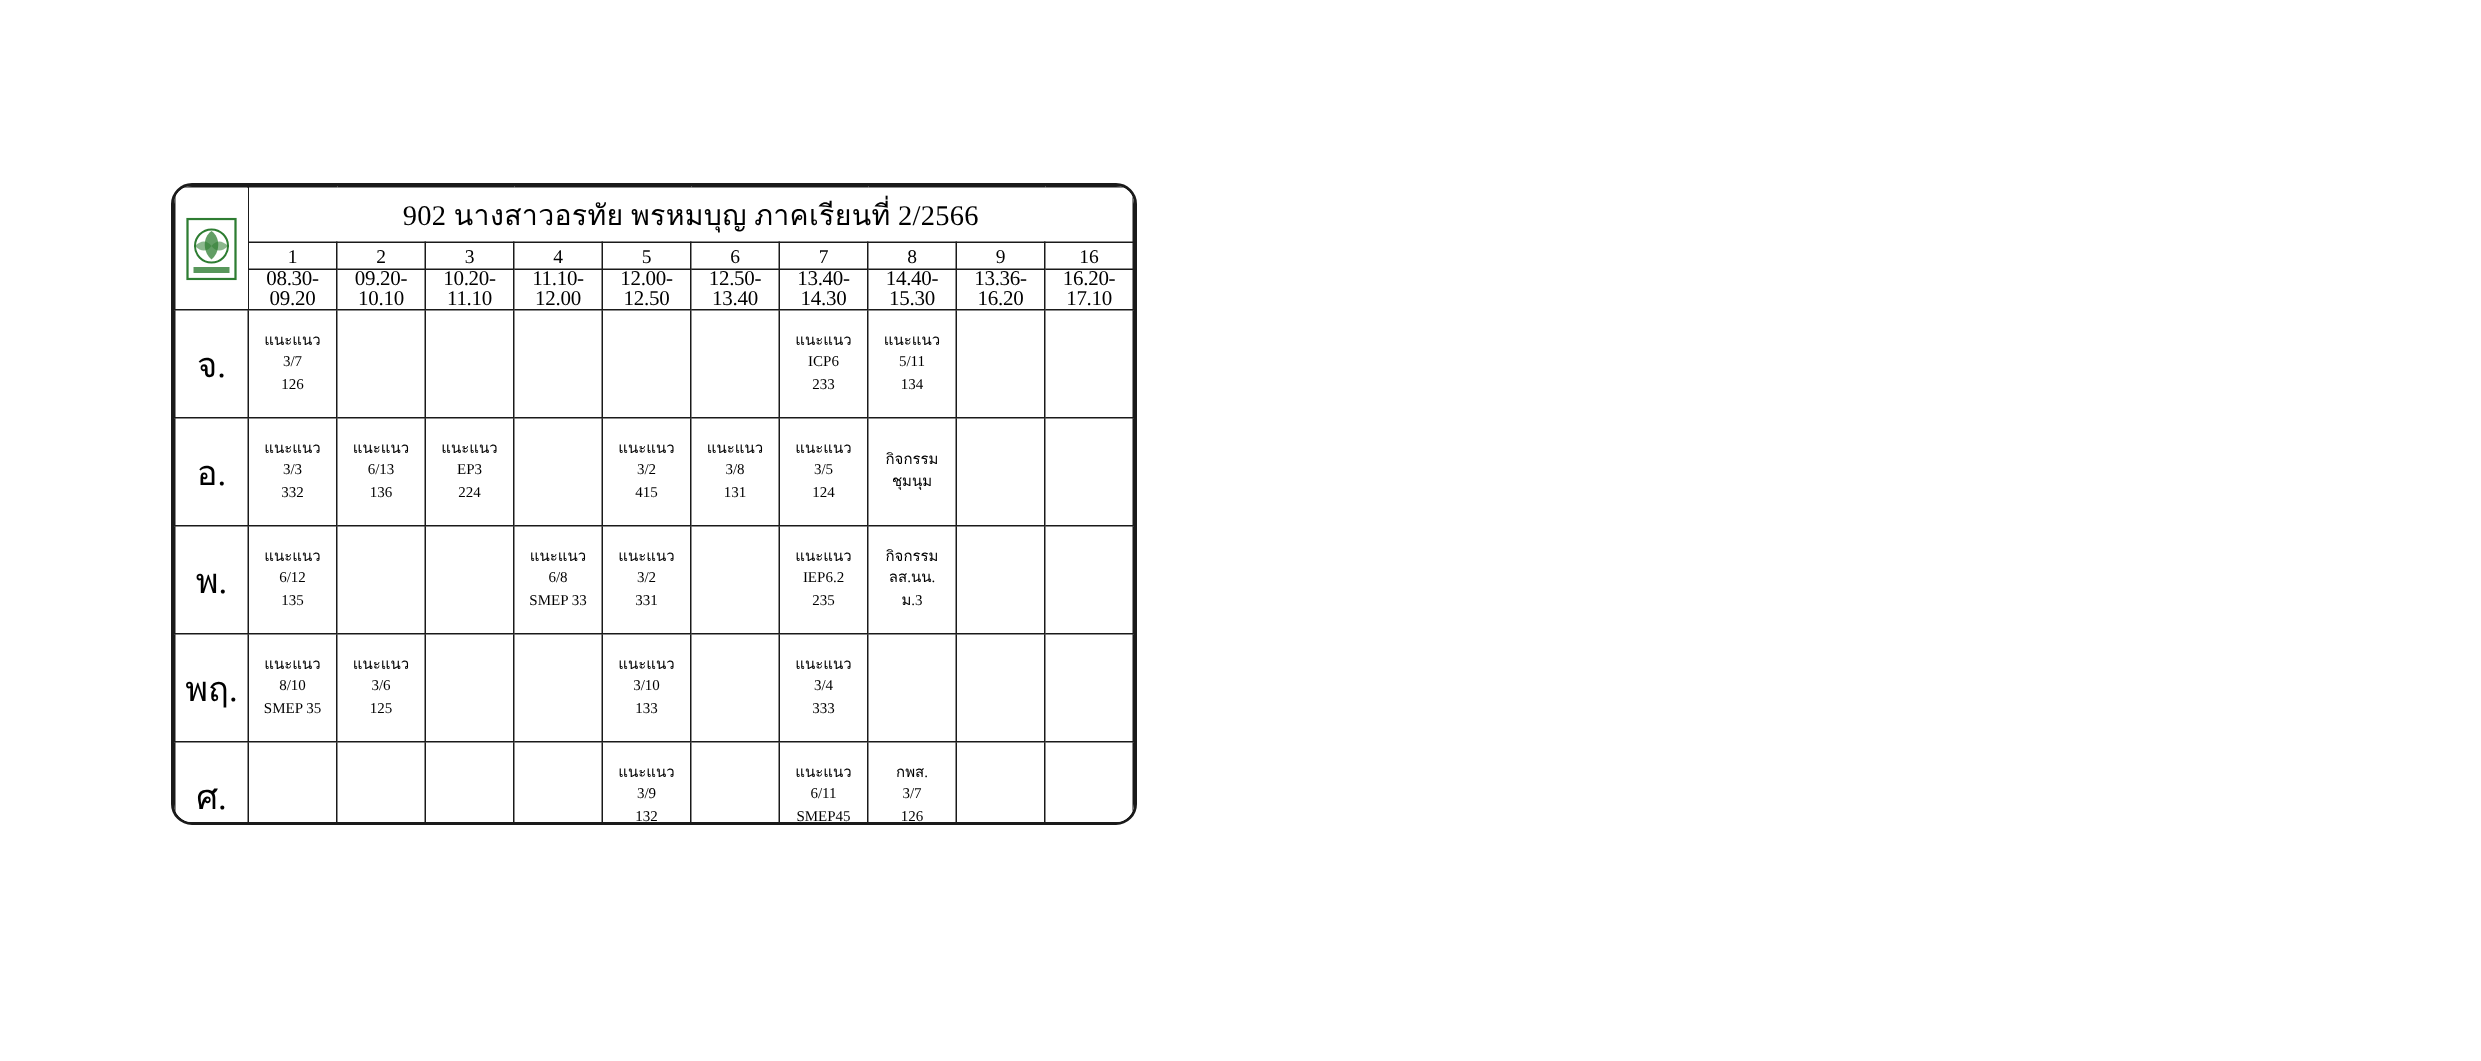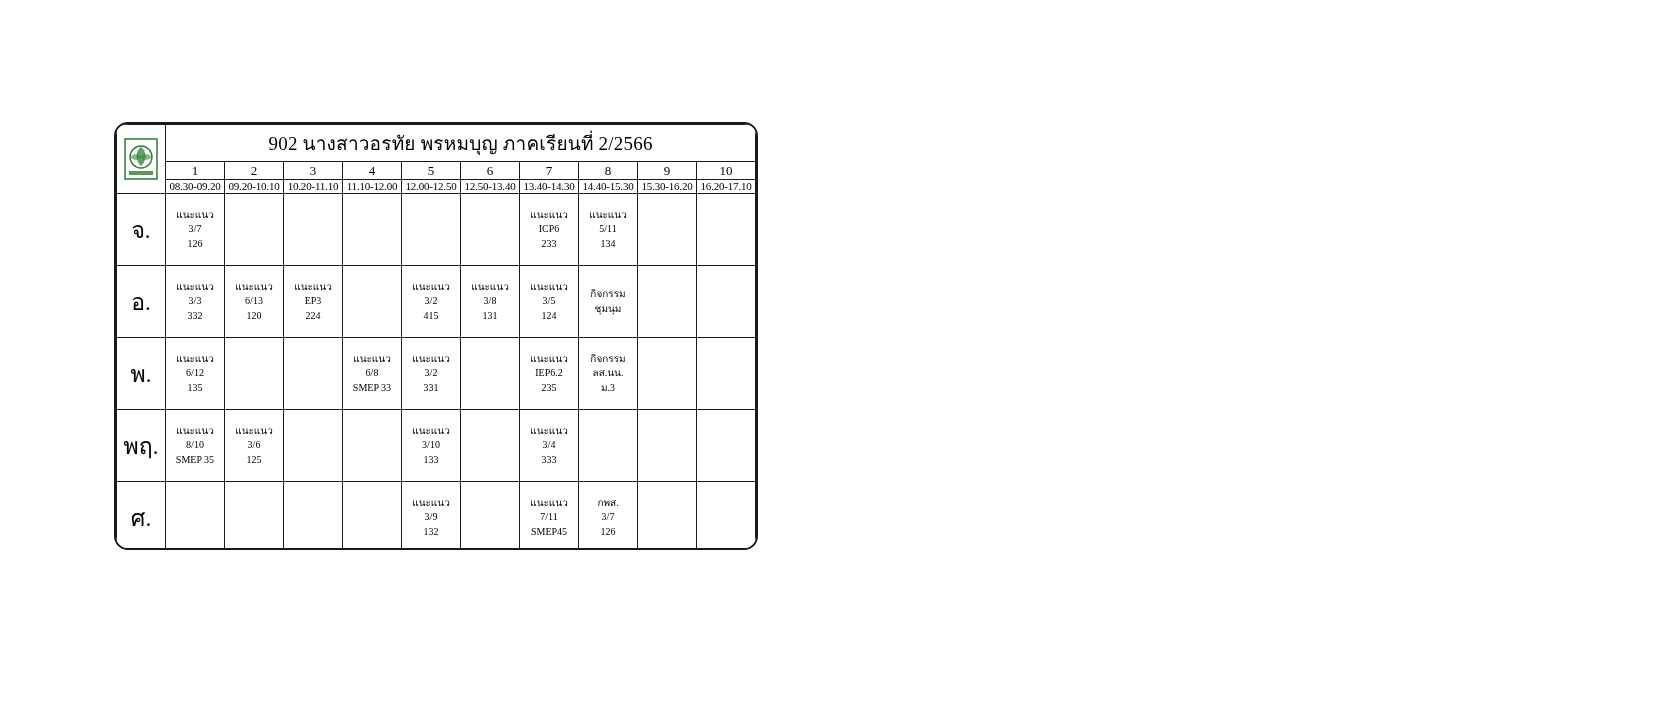--- a/index.html
+++ b/index.html
@@ -82,21 +82,21 @@
     white-space: nowrap;
   }
 
   .period-num {
     height: 17px;
     font-size: 13px;
     line-height: 17px;
   }
   .period-time {
     height: 13px;
-    font-size: 11px;
+    font-size: 14px;
     line-height: 13px;
     letter-spacing: -0.2px;
   }
 
   
   .day-cell {
     font-size: 23px;
     height: 71px;
     border-left: 0;
   }
@@ -156,32 +156,32 @@
           <tr>
             <td class="period-num">1</td>
             <td class="period-num">2</td>
             <td class="period-num">3</td>
             <td class="period-num">4</td>
             <td class="period-num">5</td>
             <td class="period-num">6</td>
             <td class="period-num">7</td>
             <td class="period-num">8</td>
             <td class="period-num">9</td>
-            <td class="period-num last-col">10</td>
+            <td class="period-num last-col">16</td>
           </tr>
           <tr>
             <td class="period-time">08.30-09.20</td>
             <td class="period-time">09.20-10.10</td>
             <td class="period-time">10.20-11.10</td>
             <td class="period-time">11.10-12.00</td>
             <td class="period-time">12.00-12.50</td>
             <td class="period-time">12.50-13.40</td>
             <td class="period-time">13.40-14.30</td>
             <td class="period-time">14.40-15.30</td>
-            <td class="period-time">15.30-16.20</td>
+            <td class="period-time">13.36-16.20</td>
             <td class="period-time last-col">16.20-17.10</td>
           </tr>
           <tr class="">
             <td class="day-cell">จ.</td>
             <td class="slot">
               <span class="l1">แนะแนว</span>
               <span class="l2">3/7</span>
               <span class="l3">126</span>
             </td>
             <td class="slot empty">
@@ -233,21 +233,21 @@
           <tr class="">
             <td class="day-cell">อ.</td>
             <td class="slot">
               <span class="l1">แนะแนว</span>
               <span class="l2">3/3</span>
               <span class="l3">332</span>
             </td>
             <td class="slot">
               <span class="l1">แนะแนว</span>
               <span class="l2">6/13</span>
-              <span class="l3">120</span>
+              <span class="l3">136</span>
             </td>
             <td class="slot">
               <span class="l1">แนะแนว</span>
               <span class="l2">EP3</span>
               <span class="l3">224</span>
             </td>
             <td class="slot empty">
               <span class="l1"></span>
               <span class="l2"></span>
               <span class="l3"></span>
@@ -416,21 +416,21 @@
               <span class="l2">3/9</span>
               <span class="l3">132</span>
             </td>
             <td class="slot empty">
               <span class="l1"></span>
               <span class="l2"></span>
               <span class="l3"></span>
             </td>
             <td class="slot">
               <span class="l1">แนะแนว</span>
-              <span class="l2">7/11</span>
+              <span class="l2">6/11</span>
               <span class="l3">SMEP45</span>
             </td>
             <td class="slot">
               <span class="l1">กพส.</span>
               <span class="l2">3/7</span>
               <span class="l3">126</span>
             </td>
             <td class="slot empty">
               <span class="l1"></span>
               <span class="l2"></span>

